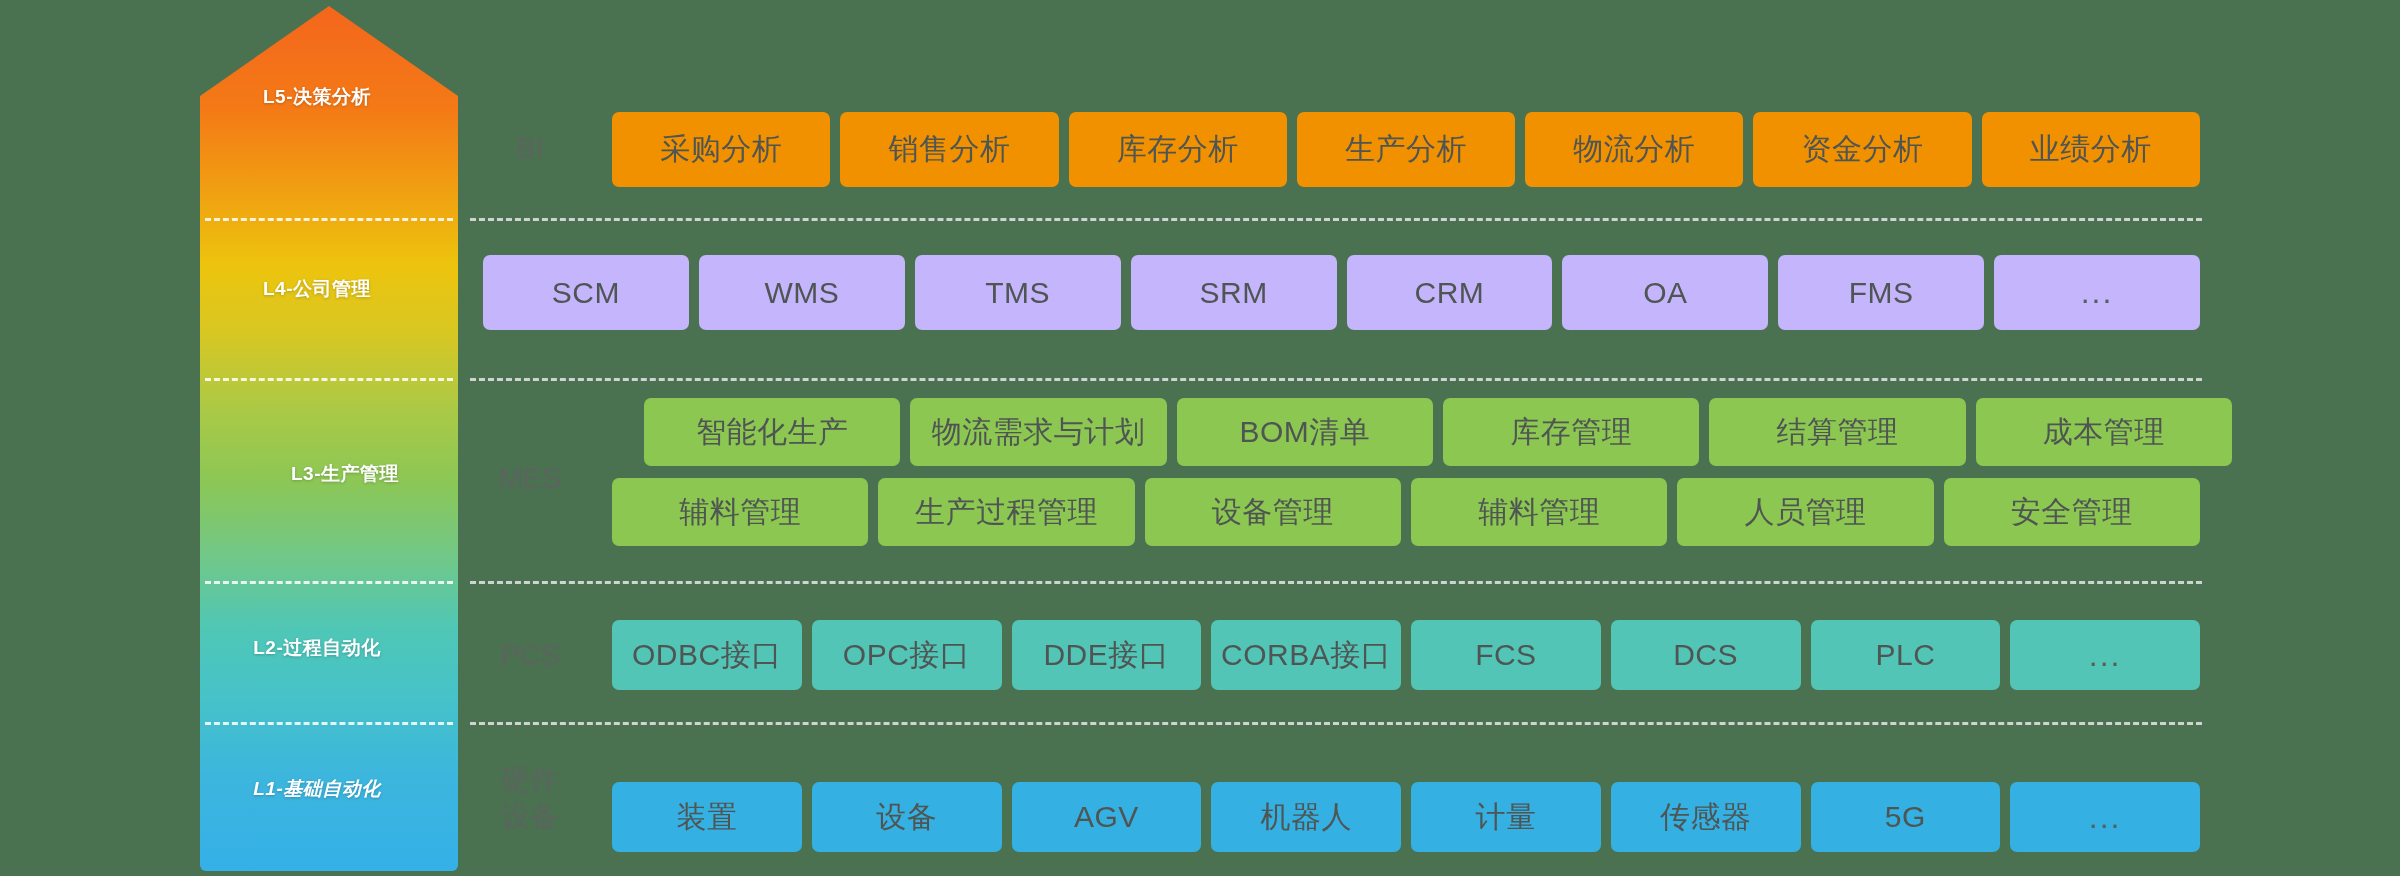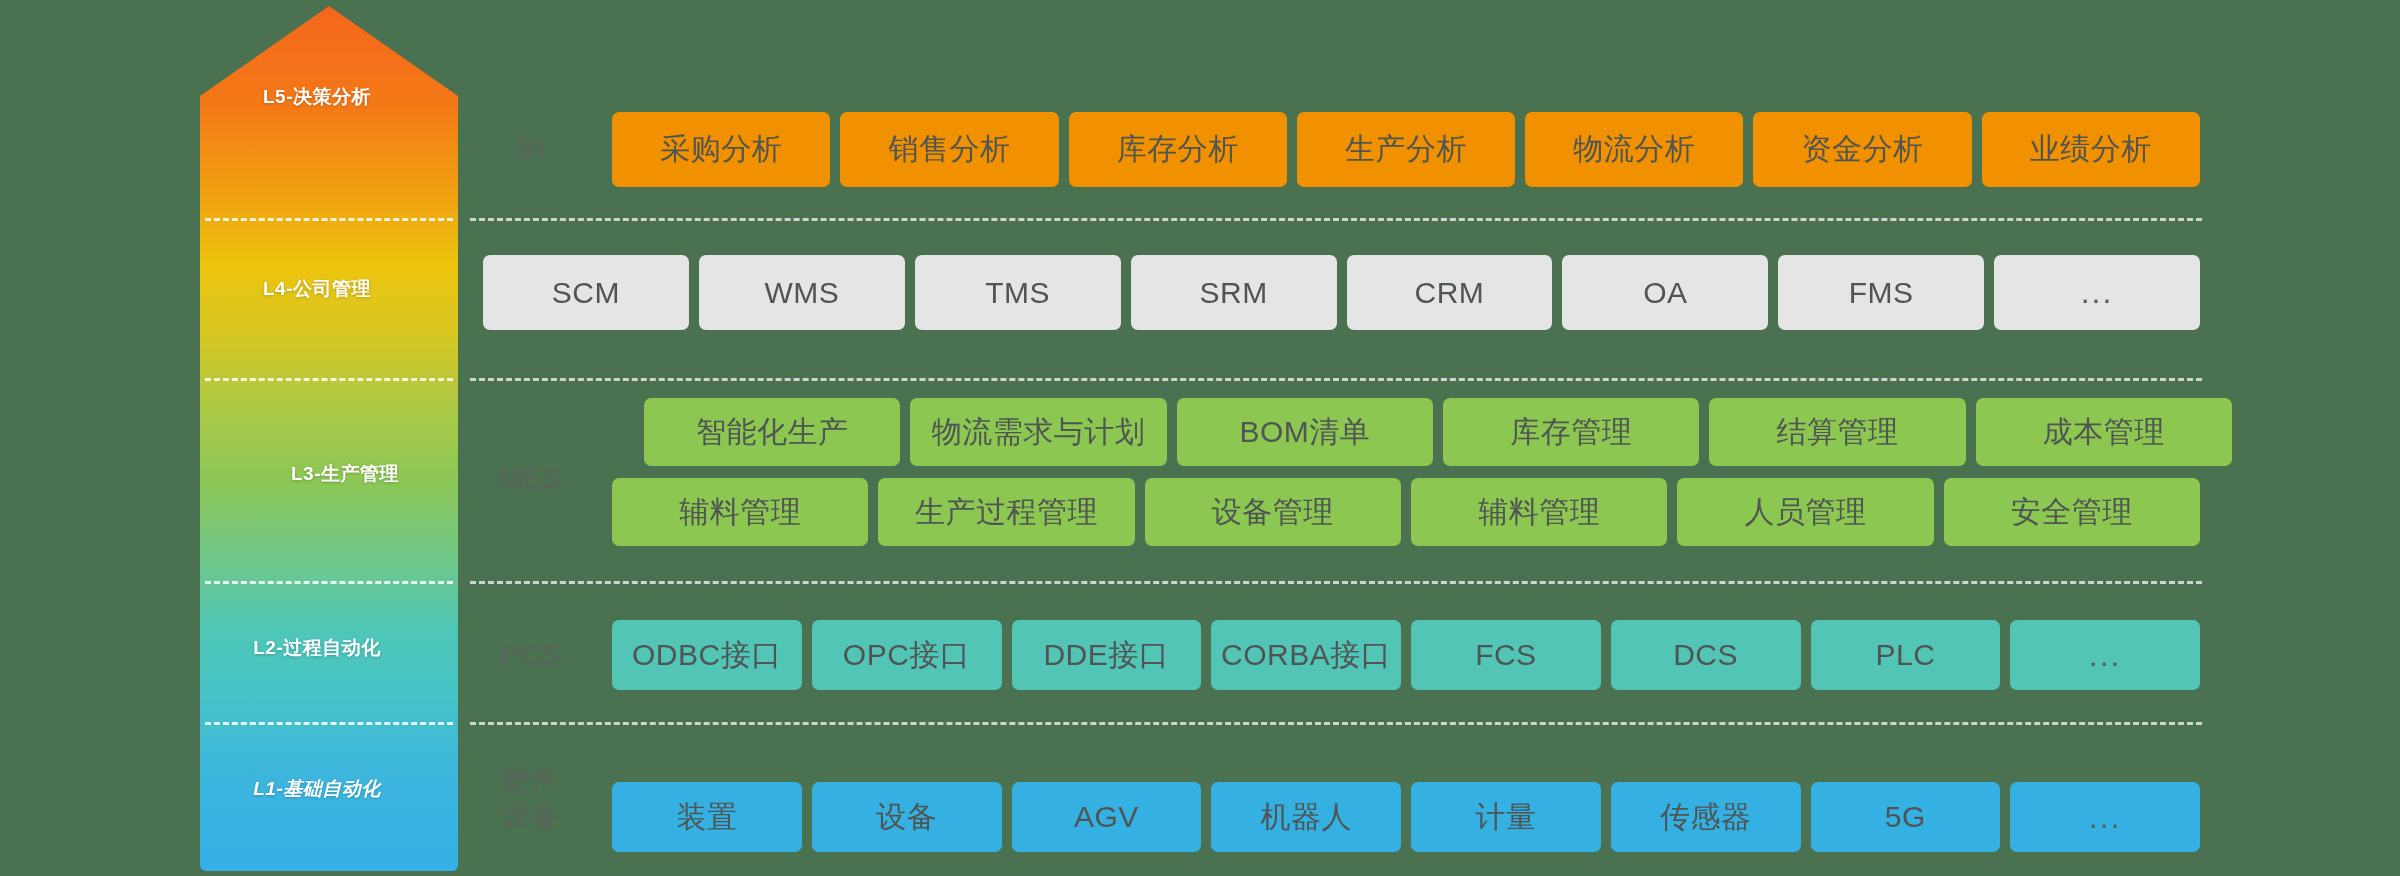--- a/index.html
+++ b/index.html
@@ -95,21 +95,21 @@
     color: #4f5553;
     font-size: 30px;
     letter-spacing: 0.5px;
     box-sizing: border-box;
     text-align: left;
     padding: 0 4px;
   }
   .cell.dots { font-size: 32px; letter-spacing: 2px; color: #585e5c; }
 
   .c-orange { background: #f29100; }
-  .c-yellow { background: #e5e5e5; }
+  .c-yellow { background: #c4b5fd; }
   .c-green  { background: #8cc751; }
   .c-teal   { background: #52c5b7; }
   .c-blue   { background: #35b0e2; }
 </style>
 </head>
 <body>
 
 <div id="pyramid"></div>
 
 <div class="pyr-label" style="top:84px;">L5-决策分析</div>

